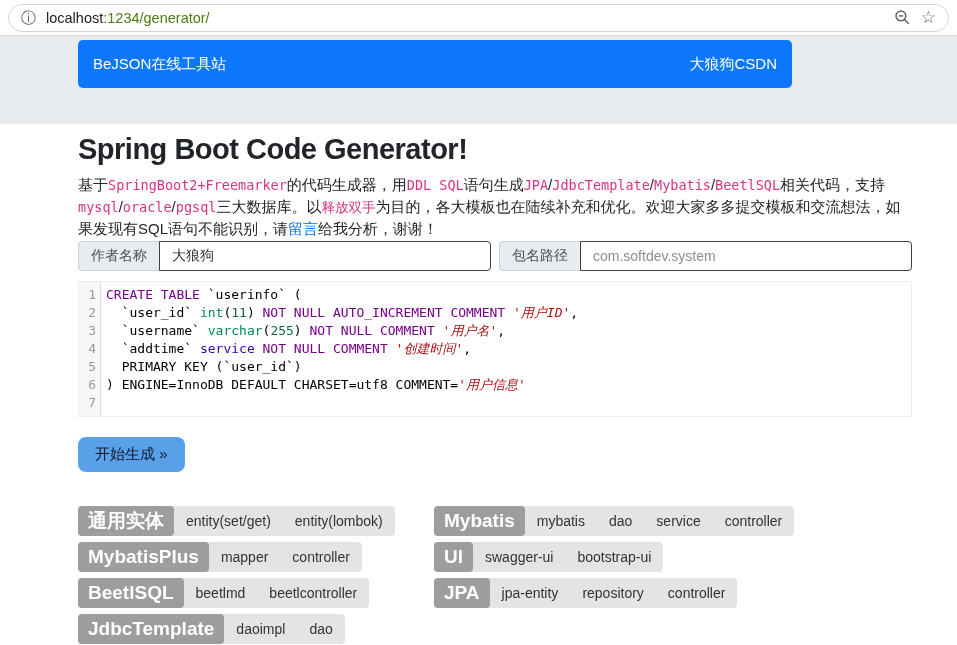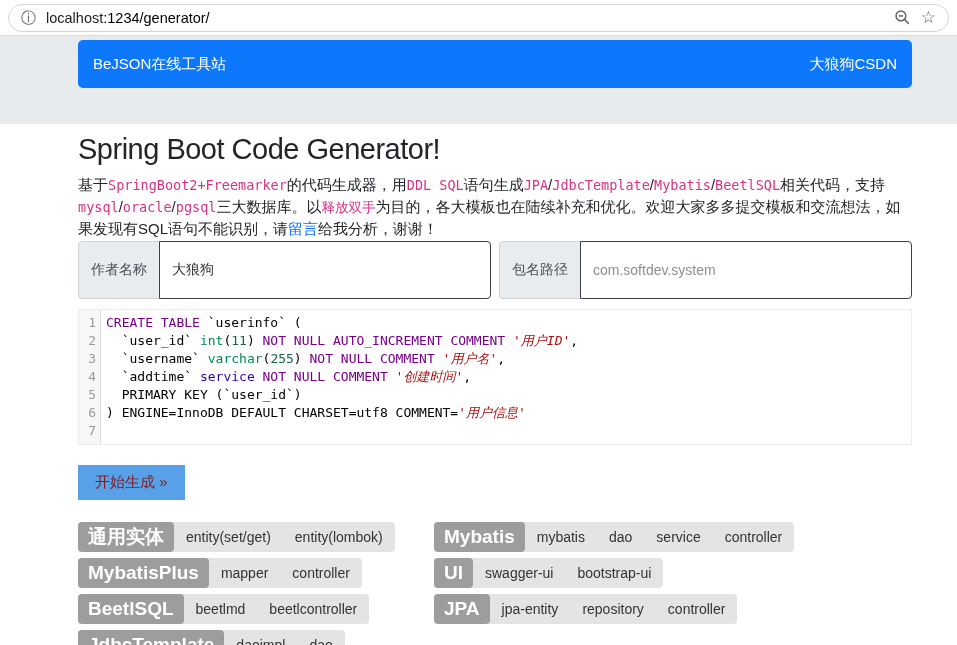--- a/index.html
+++ b/index.html
@@ -7,45 +7,45 @@
     font-family: "Liberation Sans", "DejaVu Sans", sans-serif; background: #fff; }
 
   
   .chrome { height: 36px; background: #fff; border-bottom: 1px solid #d8dadd;
     display: flex; align-items: center; padding: 0 8px; }
   .omnibox { flex: 1; height: 28px; border: 1px solid #d3d6d9; border-radius: 15px;
     background: #fff; display: flex; align-items: center; padding: 0 12px; gap: 10px; }
   .info-ic { color: #5f6368; font-size: 15px; line-height: 1; cursor: pointer; }
   .url { font-size: 14.5px; flex: 1; white-space: nowrap; }
   .url .host { color: #202124; }
-  .url .path { color: #000000; }
+  .url .path { color: #4d7c0f; }
   .ob-ic { display: flex; align-items: center; cursor: pointer; }
   .star { font-size: 17px; color: #5f6368; line-height: 1; }
 
   
   .band { background: #e8ebee; padding: 4px 0 36px; }
-  .navbar { margin-left: 78px; width: 834px; height: 48px; background: #0d78fb;
+  .navbar { margin-left: 78px; width: 714px; height: 48px; background: #0d78fb;
     border-radius: 5px; display: flex; align-items: center; justify-content: space-between;
     padding: 0 15px; color: #fff; font-size: 15px; }
   .navbar a { color: #fff; text-decoration: none; cursor: pointer; }
 
   
   .content { background: #fff; padding-top: 9px; }
   .container { margin-left: 78px; width: 834px; }
-  h1 { font-size: 29px; font-weight: 400; color: #212529; letter-spacing: -0.5px;
+  h1 { font-size: 29px; font-weight: 700; color: #212529; letter-spacing: -0.5px;
     margin-bottom: 8px; }
   .desc { font-size: 15px; line-height: 1.48; color: #212529; }
   .desc .code { font-family: "DejaVu Sans Mono", "Liberation Mono", monospace;
     font-size: 13.5px; color: #d63384; }
   .desc .tlink { color: #0d6efd; cursor: pointer; }
 
   .form-row { display: flex; gap: 8px; margin-bottom: 10px; }
   .igroup { flex: 1; display: flex; }
   .addon { background: #e9ecef; border: 1px solid #ced4da; border-right: none;
-    border-radius: 4px 0 0 4px; padding: 19px 12px; font-size: 14px; color: #495057;
+    border-radius: 4px 0 0 4px; padding: 5px 12px; font-size: 14px; color: #495057;
     white-space: nowrap; }
   .igroup input { flex: 1; border: 1px solid #404040; border-radius: 0 4px 4px 0;
     padding: 5px 12px; font-size: 14px; color: #333; outline: none; min-width: 0;
     font-family: inherit; }
   .igroup input::placeholder { color: #8a8f94; opacity: 1; }
 
   
   .editor { display: flex; border: 1px solid #ececec; background: #fff;
     margin-bottom: 20px; font-family: "DejaVu Sans Mono", "Liberation Mono", monospace;
     font-size: 13px; line-height: 18px; cursor: text; }
@@ -53,23 +53,23 @@
     text-align: right; min-width: 22px; color: #999; }
   .codearea { flex: 1; padding: 4px 0 4px 5px; }
   .cm-line { white-space: pre; color: #000; }
   .cm-k  { color: #708; }   
   .cm-ty { color: #085; }   
   .cm-b  { color: #30a; }   
   .cm-n  { color: #164; }   
   .cm-s  { color: #a11; font-style: italic; }   
   .cm-p  { color: #000; }
 
-  .gen-btn { display: inline-block; background: #58a0e8; color: #7f1d1d; border: none;
-    border-radius: 0; padding: 8px 17px; font-size: 15px; cursor: pointer;
-    margin-bottom: 22px; font-family: inherit; }
+  .gen-btn { display: inline-block; background: #58a0e8; color: #0f172a; border: none;
+    border-radius: 8px; padding: 8px 17px; font-size: 15px; cursor: pointer;
+    margin-bottom: 34px; font-family: inherit; }
 
   
   .tags { display: flex; }
   .tags-col { display: flex; flex-direction: column; gap: 6px; align-items: flex-start; }
   .tags-col.left { width: 356px; }
   .tag-row { display: inline-flex; align-items: stretch; background: #e4e4e4;
     border-radius: 4px; height: 30px; }
   .tag-label { background: #9d9d9d; color: #fff; font-weight: 600; font-size: 19px;
     border-radius: 4px; padding: 0 10px; display: flex; align-items: center; }
   .tag-item { font-size: 14px; color: #333; padding: 0 12px; display: flex;

